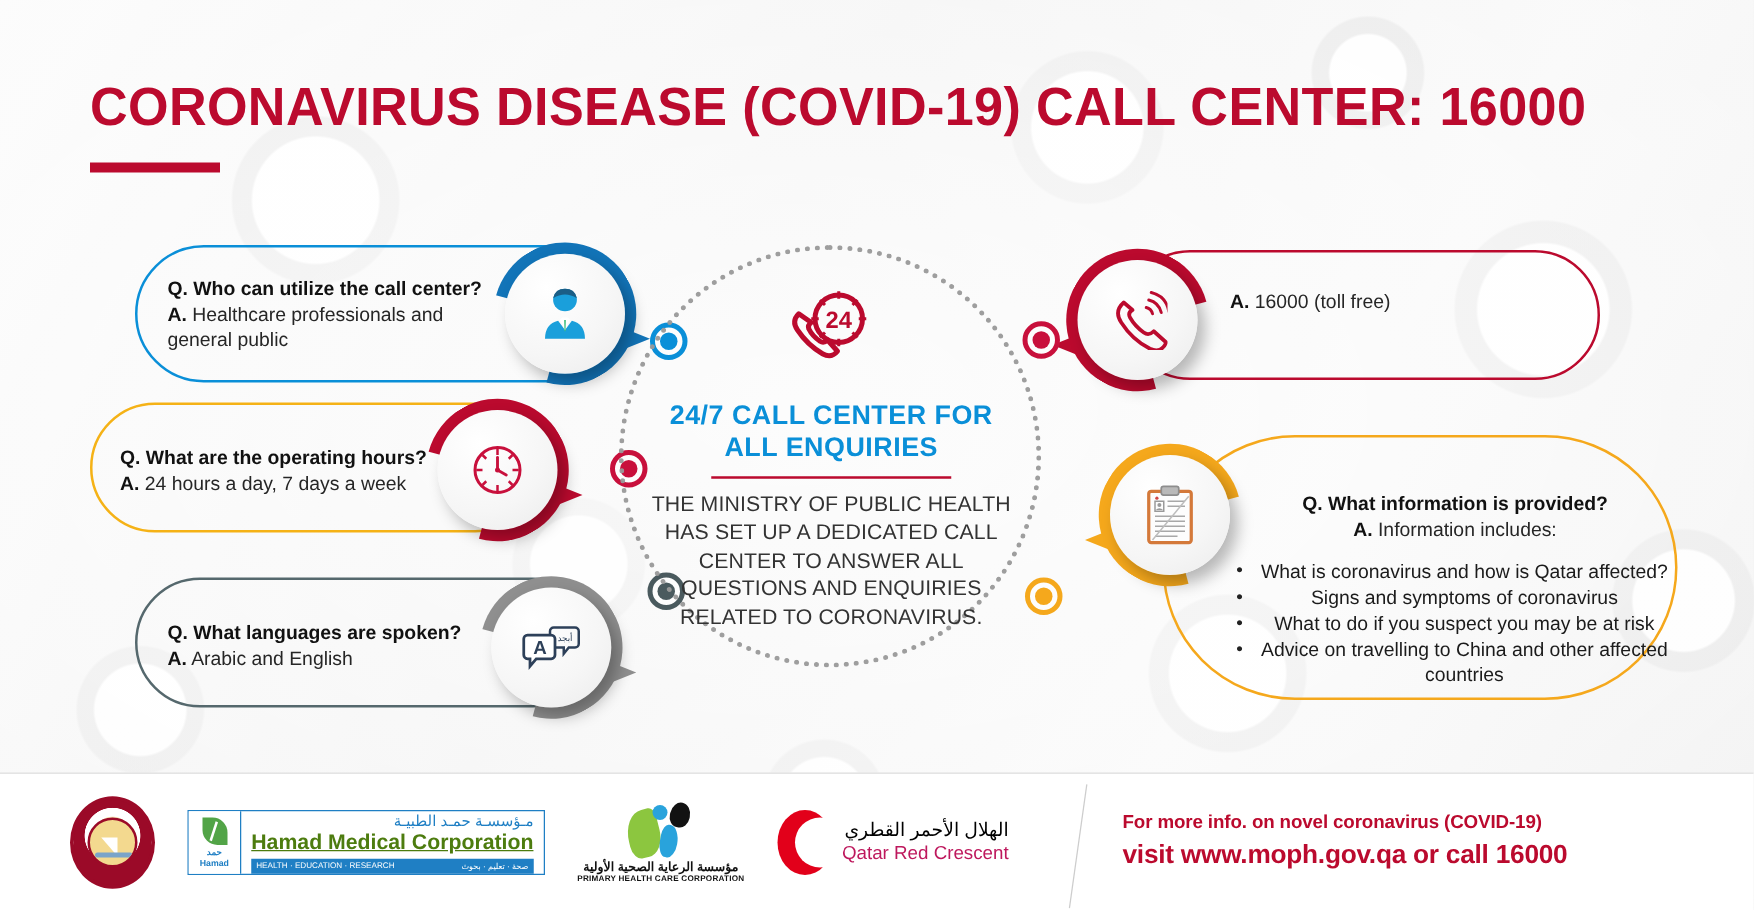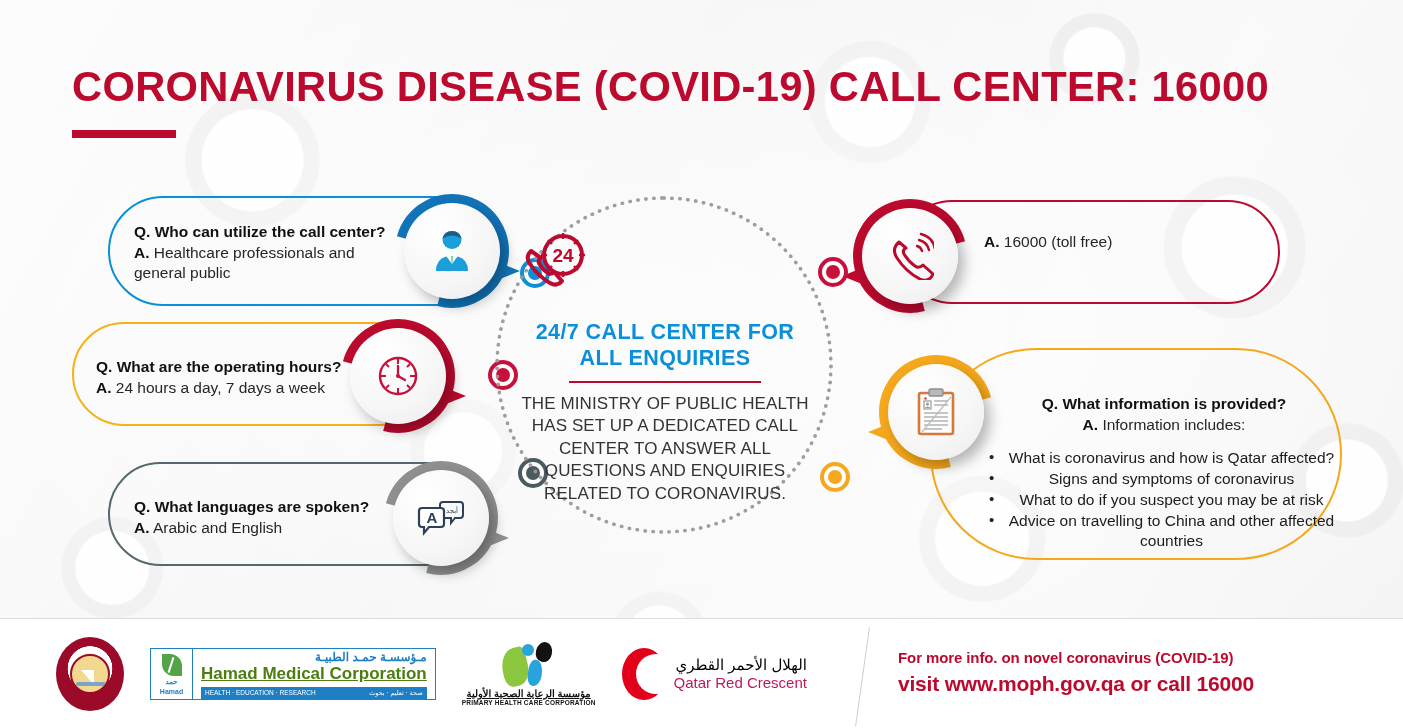--- a/index.html
+++ b/index.html
@@ -111,21 +111,21 @@
     border-radius: 50%;
     border: 4px dotted #9a9a9a;
     opacity: .95;
   }
   #center-inner {
     position: absolute;
     left: 519px; top: 224px;
     width: 292px;
     text-align: center;
   }
-  #center-icon { height: 82px; display: flex; align-items: center; justify-content: flex-start; text-decoration: underline; }
+  #center-icon { height: 82px; display: flex; align-items: center; justify-content: center; text-decoration: underline; }
   #center-heading {
     margin-top: 14px;
     color: #0a8fd8;
     font-weight: bold;
     font-size: 21.5px;
     letter-spacing: .4px;
     line-height: 1.2;
   }
   #center-underline {
     width: 192px; height: 2px;
@@ -194,21 +194,21 @@
     background: #52a447;
     border-radius: 0 12px 0 12px;
     position: relative;
   }
   .hmc .leaf::after {
     content:""; position:absolute; left: 8px; top: 3px;
     width: 2px; height: 16px; background: #ffffff; transform: rotate(18deg);
   }
   .hmc .mark .ar { font-size: 7px; color: #1f7fc4; margin-top: 2px; font-weight: bold; }
   .hmc .words { padding: 3px 8px; display: flex; flex-direction: column; justify-content: center; }
-  .hmc .ar-big { font-size: 12px; color: #1f7fc4; text-align: right; direction: rtl; letter-spacing: .5px; font-weight: bold; }
+  .hmc .ar-big { font-size: 12px; color: #1f7fc4; text-align: right; direction: rtl; letter-spacing: .5px; }
   .hmc .en-big { font-size: 17px; color: #4d7c0f; font-weight: bold; text-decoration: underline; }
   .hmc .strip {
     margin-top: 3px; background: #1f7fc4; color: #fff;
     font-size: 6.5px; padding: 2px 4px; display: flex; justify-content: space-between; gap: 10px;
   }
 
   .phcc { display: flex; flex-direction: column; align-items: center; }
   .phcc .art { position: relative; width: 62px; height: 46px; }
   .phcc .blob-g {
     position:absolute; left: 4px; top: 6px; width: 26px; height: 38px;
@@ -219,21 +219,21 @@
     background:#29a3dc; border-radius: 50%;
   }
   .phcc .blob-k {
     position:absolute; left: 38px; top: 0px; width: 16px; height: 20px;
     background:#121212; border-radius: 50% 50% 45% 45%; transform: rotate(12deg);
   }
   .phcc .blob-s {
     position:absolute; left: 30px; top: 18px; width: 14px; height: 26px;
     background:#29a3dc; border-radius: 40% 60% 50% 50%; transform: rotate(10deg);
   }
-  .phcc .ar { font-size: 10px; color: #111; direction: rtl; font-weight: bold; text-decoration: underline; }
+  .phcc .ar { font-size: 10px; color: #111; direction: rtl; font-weight: bold; }
   .phcc .en { font-size: 6.5px; color: #111; font-weight: bold; letter-spacing: .2px; }
 
   .qrc { display: flex; align-items: center; gap: 8px; }
   .qrc .crescent {
     width: 44px; height: 52px;
     border-radius: 50%;
     background: #e2001a;
     position: relative;
   }
   .qrc .crescent::after {

